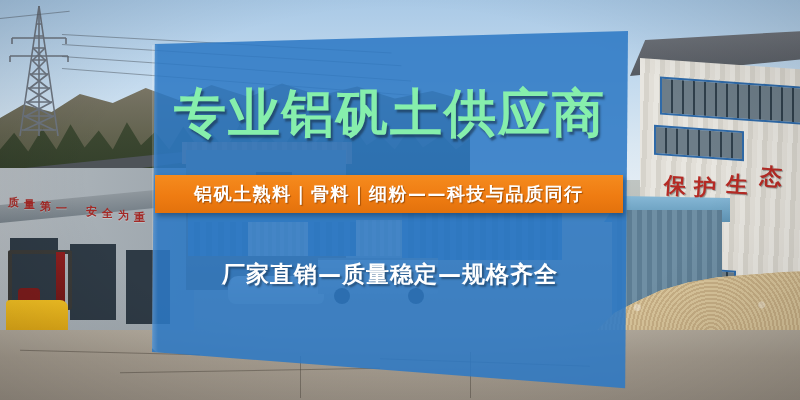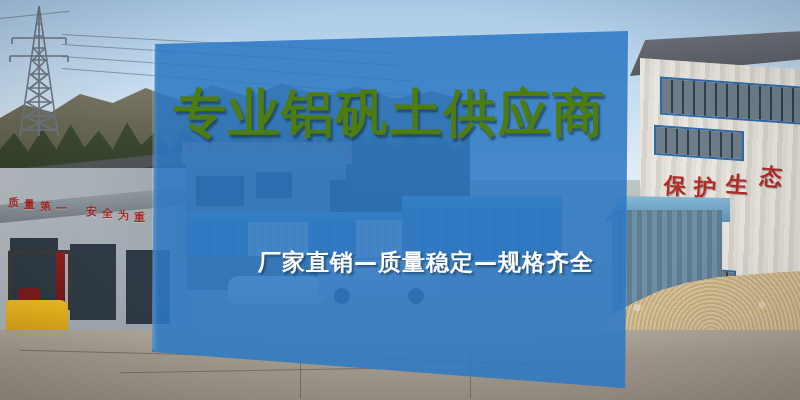--- a/index.html
+++ b/index.html
@@ -239,21 +239,21 @@
 
   
   .content {
     position: absolute;
     left: 152px; top: 28px; width: 476px; height: 364px;
     text-align: center;
   }
   .headline {
     position: absolute;
     left: 0; top: 56px; width: 476px;
-    color: #4d7c0f;
+    color: #86efac;
     font-size: 52px;
     font-weight: bold;
     letter-spacing: 2px;
     line-height: 58px;
     text-shadow: 2px 3px 2px rgba(20,40,60,.55);
   }
   .ribbon {
     position: absolute;
     left: 3px; top: 147px; width: 468px; height: 38px;
     background: linear-gradient(#f58b1e 0%, #ef7c12 55%, #e3720c 100%);
@@ -275,21 +275,21 @@
     position: absolute;
     left: 0; width: 476px;
     color: #ffffff;
     font-size: 23px;
     font-weight: bold;
     letter-spacing: 1px;
     line-height: 28px;
     text-shadow: 2px 2px 2px rgba(18,42,66,.55);
     white-space: nowrap;
   }
-  .sub1 { top: 220px; margin-left: 36px; }
+  .sub1 { top: 232px; }
   .sub2 { top: 277px; }
 
   
   .vignette {
     position: absolute; inset: 0; pointer-events: none;
     background: radial-gradient(ellipse at 50% 45%,
       rgba(0,0,0,0) 55%, rgba(0,0,0,.16) 100%);
   }
 </style>
 </head>
@@ -397,18 +397,21 @@
     <div class="vignette"></div>
   </div>
 
   <div class="panel"></div>
   <div class="panel-edge"></div>
 
   <div class="content">
 
     <div class="headline">专业铝矾土供应商</div>
 
+    <div class="ribbon">
+      <span class="ribbon-text">铝矾土熟料｜骨料｜细粉——科技与品质同行</span>
+    </div>
 
     <div class="sub1">厂家直销—质量稳定—规格齐全</div>
 
   </div>
 
 </div>
 
 </body></html>

